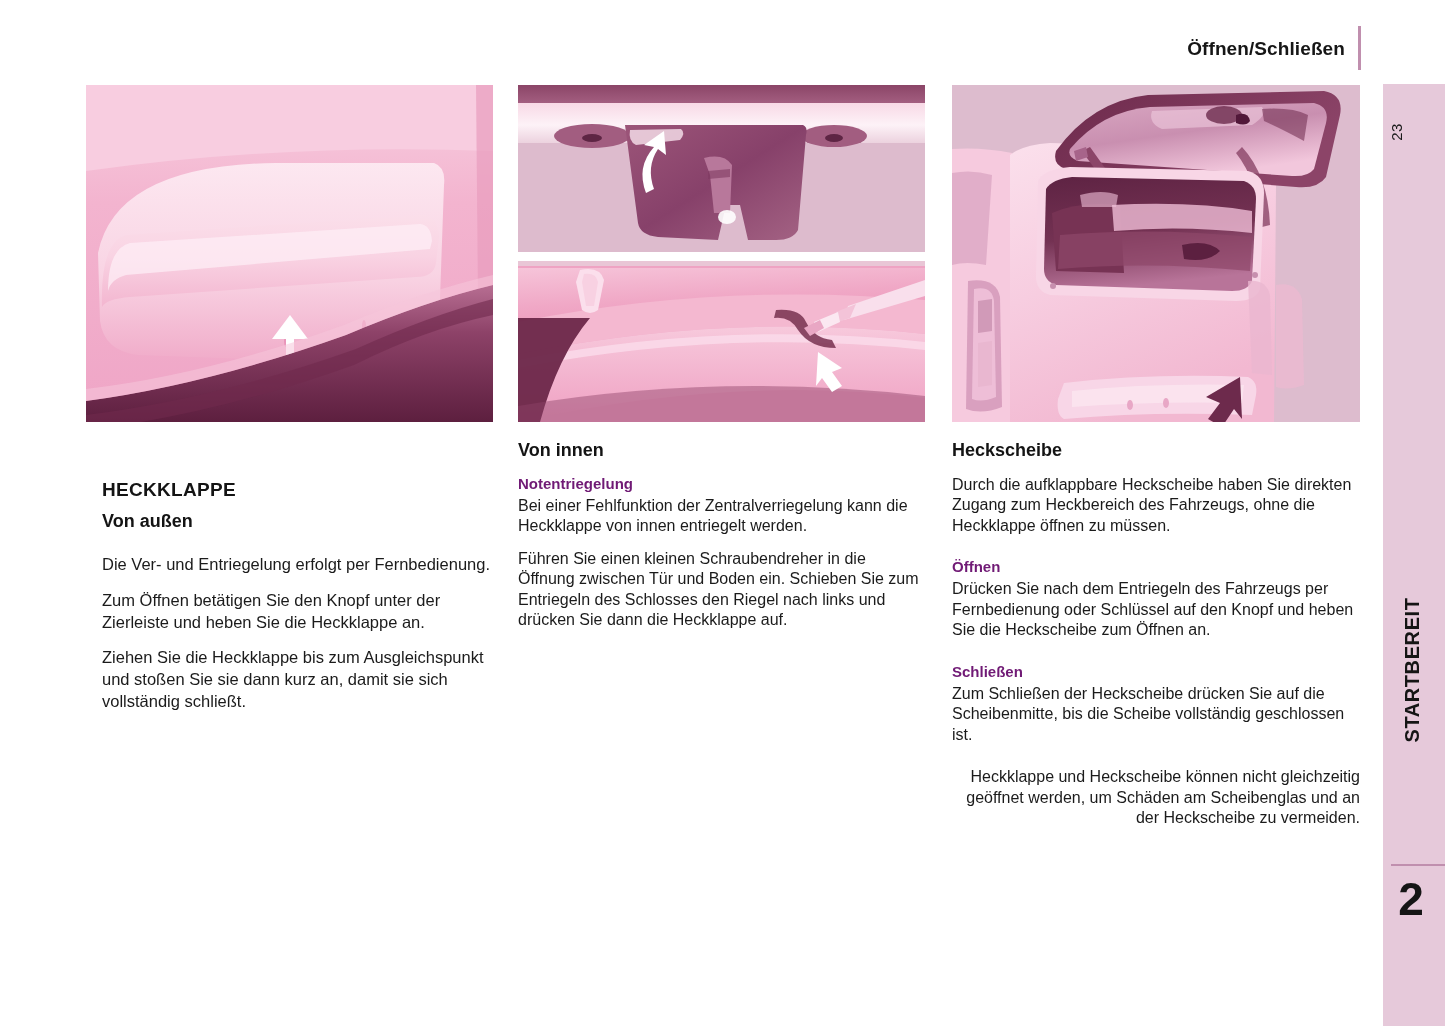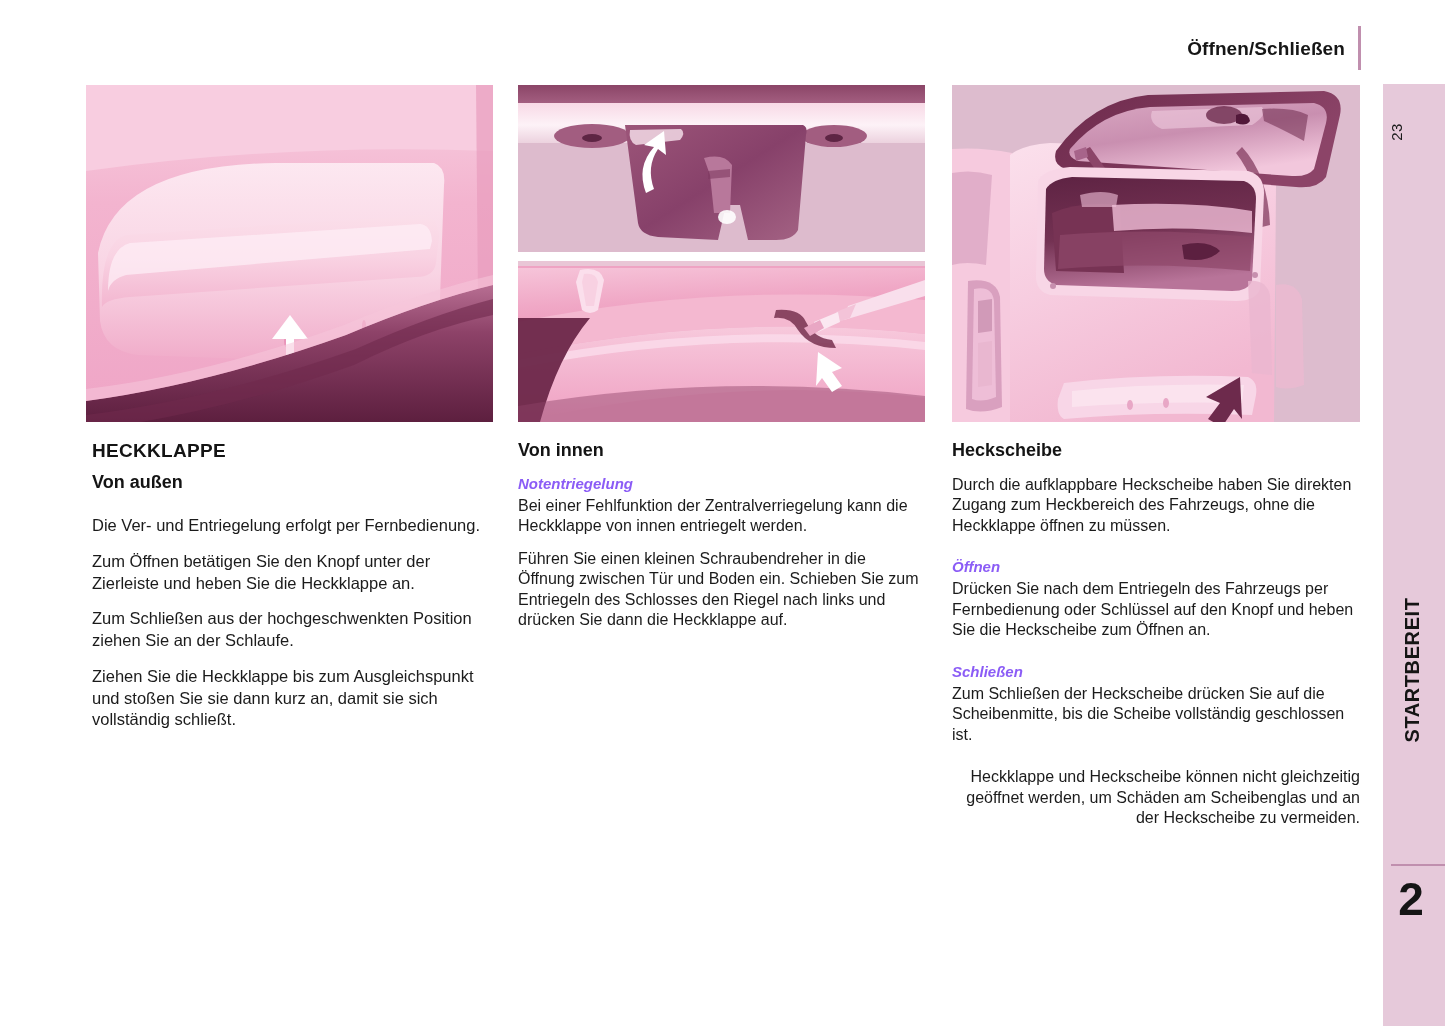--- a/index.html
+++ b/index.html
@@ -122,21 +122,21 @@
     background: #ddbcce;
   }
 
   .arrow-white, .arrow-dark { position: absolute; }
 
   
   .col {
     position: absolute;
     top: 440px;
   }
-  #col-1 { left: 92px;  width: 404px; }
+  #col-1 { left: 102px;  width: 404px; margin-top: 39px; }
   #col-2 { left: 518px; width: 408px; }
   #col-3 { left: 952px; width: 408px; }
 
   .h1 {
     font-size: 19px;
     font-weight: bold;
     margin: 0 0 10px 0;
     letter-spacing: 0.3px;
     color: #141414;
   }
@@ -144,22 +144,21 @@
     font-size: 18px;
     font-weight: bold;
     margin: 0 0 22px 0;
     color: #141414;
   }
   .h2.tight { margin-bottom: 14px; }
   .h3 {
     font-size: 15px;
     font-weight: bold;
     margin: 0 0 4px 0;
-    color: #8b5cf6;
-    font-style: italic;
+    color: #701a75;
   }
   .h3.sp { margin-top: 22px; }
   p.para {
     font-size: 16.5px;
     line-height: 1.32;
     margin: 0 0 14px 0;
     color: #1b1b1b;
   }
   #col-2 p.para, #col-3 p.para {
     font-size: 16px;
@@ -401,21 +400,20 @@
 
     <path d="M324 200 Q344 196 350 214 L352 300 Q336 306 324 302 Z" fill="#eeb9d2" opacity="0.7"></path>
   </svg>
 </div>
 
 <div class="col" id="col-1">
   <div class="h1">HECKKLAPPE</div>
   <div class="h2">Von außen</div>
   <p class="para">Die Ver- und Entriegelung erfolgt per Fernbedienung.</p>
   <p class="para">Zum Öffnen betätigen Sie den Knopf unter der Zierleiste und heben Sie die Heckklappe an.</p>
-  <p class="para">Zum Schließen aus der hochgeschwenkten Position ziehen Sie an der Schlaufe.</p>
   <p class="para">Ziehen Sie die Heckklappe bis zum Ausgleichspunkt und stoßen Sie sie dann kurz an, damit sie sich vollständig schließt.</p>
 </div>
 
 <div class="col" id="col-2">
   <div class="h2 tight">Von innen</div>
   <div class="h3">Notentriegelung</div>
   <p class="para">Bei einer Fehlfunktion der Zentralverriegelung kann die Heckklappe von innen entriegelt werden.</p>
   <p class="para">Führen Sie einen kleinen Schraubendreher in die Öffnung zwischen Tür und Boden ein. Schieben Sie zum Entriegeln des Schlosses den Riegel nach links und drücken Sie dann die Heckklappe auf.</p>
 </div>
 

